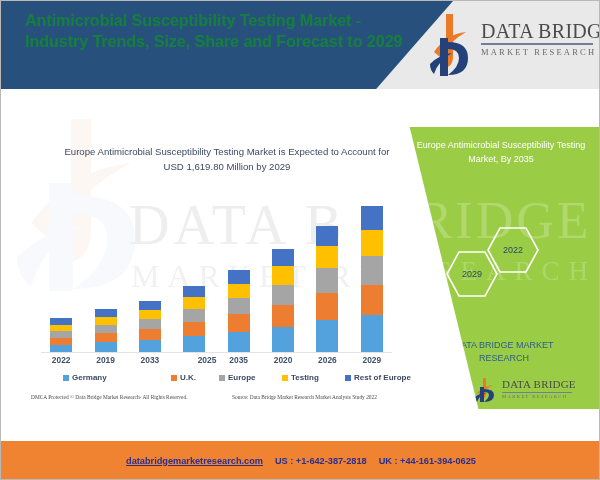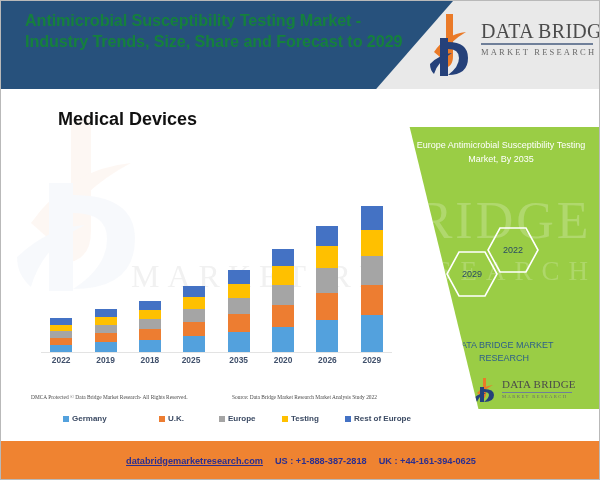--- a/index.html
+++ b/index.html
@@ -111,21 +111,21 @@
   }
   .xlab{
     position:absolute;width:40px;text-align:center;
     font-size:8.4px;font-weight:bold;color:#40506b;
   }
   #legend{
     position:absolute;left:0;top:172px;width:355px;height:14px;
   }
   .lg{
     position:absolute;display:flex;align-items:center;gap:3px;
-    font-size:8px;font-weight:bold;color:#3b4a63;white-space:nowrap;margin-top:41px;
+    font-size:8px;font-weight:bold;color:#3b4a63;white-space:nowrap;
   }
   .lg i{display:block;width:6px;height:6px;}
 
   
   #fn-left{
     position:absolute;left:30px;top:305px;
     font-family:"Liberation Serif", serif;
     font-size:5.4px;color:#4a4a4a;white-space:nowrap;
   }
   #fn-right{
@@ -222,23 +222,24 @@
 
   <div id="canvas">
 
     <svg id="wm-b" viewBox="0 0 180 185">
       <path d="M55 8 L82 8 L82 120 Q82 152 52 152 L52 128 Q62 125 62 110 L62 8 Z" fill="#fbe7db"></path>
       <path d="M22 112 Q60 58 122 52 Q72 78 40 128 Z" fill="#fbe7db"></path>
       <path d="M40 72 L64 72 L64 180 L40 180 Z" fill="#e9eef6"></path>
       <path d="M64 84 Q126 84 126 128 Q126 178 64 178 Q98 156 98 128 Q98 102 64 102 Z" fill="#e9eef6"></path>
       <path d="M8 146 Q40 116 76 114 Q34 134 22 176 Q8 164 8 146 Z" fill="#e9eef6"></path>
     </svg>
+    <div id="wm-text">DATA B</div>
     <div id="wm-text2">MARKET RE</div>
 
-    <div id="section-title">Medical Devices</div>
+    <div id="chart-subtitle">Europe Antimicrobial Susceptibility Testing Market is Expected to Account for USD 1,619.80 Million by 2029</div>
 
     <div id="chart">
       <div id="plot">
         <div id="axis-line"></div>
       <div class="bar" style="left: 11.1875px; height: 34.2267px;">
             <div class="seg" style="background: rgb(83, 161, 221); height: 20.5882%;"></div>
             <div class="seg" style="background: rgb(237, 125, 49); height: 20.5882%;"></div>
             <div class="seg" style="background: rgb(165, 165, 165); height: 20.5882%;"></div>
             <div class="seg" style="background: rgb(255, 192, 0); height: 17.6471%;"></div>
             <div class="seg" style="background: rgb(68, 114, 196); height: 20.5882%;"></div>
@@ -289,33 +290,33 @@
             <div class="seg" style="background: rgb(83, 161, 221); height: 25.5172%;"></div>
             <div class="seg" style="background: rgb(237, 125, 49); height: 20.6897%;"></div>
             <div class="seg" style="background: rgb(165, 165, 165); height: 19.3103%;"></div>
             <div class="seg" style="background: rgb(255, 192, 0); height: 17.931%;"></div>
             <div class="seg" style="background: rgb(68, 114, 196); height: 16.5517%;"></div>
           </div>
         </div>
       <div id="xlabels">
           <div class="xlab" style="left: 2.1875px;">2022</div>
           <div class="xlab" style="left: 46.5625px;">2019</div>
-          <div class="xlab" style="left: 90.9375px;">2018</div>
-          <div class="xlab" style="left: 132px;">2025</div>
+          <div class="xlab" style="left: 90.9375px;">2033</div>
+          <div class="xlab" style="left: 148px;">2025</div>
           <div class="xlab" style="left: 179.688px;">2035</div>
           <div class="xlab" style="left: 224.062px;">2020</div>
           <div class="xlab" style="left: 268.438px;">2026</div>
           <div class="xlab" style="left: 312.812px;">2029</div>
         </div>
       <div id="legend">
           <div class="lg" style="left: 24px;">
             <i style="background: rgb(83, 161, 221);"></i>
             <span>Germany</span>
           </div>
-          <div class="lg" style="left: 120px;">
+          <div class="lg" style="left: 132px;">
             <i style="background: rgb(237, 125, 49);"></i>
             <span>U.K.</span>
           </div>
           <div class="lg" style="left: 180px;">
             <i style="background: rgb(165, 165, 165);"></i>
             <span>Europe</span>
           </div>
           <div class="lg" style="left: 243px;">
             <i style="background: rgb(255, 192, 0);"></i>
             <span>Testing</span>
@@ -365,17 +366,17 @@
         <div id="gl-t1">DATA BRIDGE</div>
         <div id="gl-rule"></div>
         <div id="gl-t2">MARKET RESEARCH</div>
       </div>
     </div>
 
   </div>
 
   <div id="bottombar">
     <a href="#">databridgemarketresearch.com</a>
-    <span>US : +1-888-387-2818</span>
+    <span>US : +1-642-387-2818</span>
     <span>UK : +44-161-394-0625</span>
   </div>
 
 </div>
 
 </body></html>

